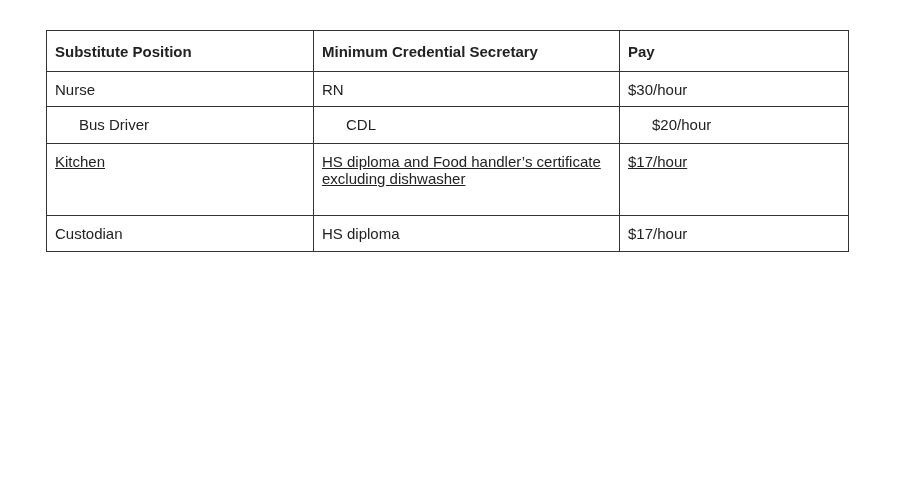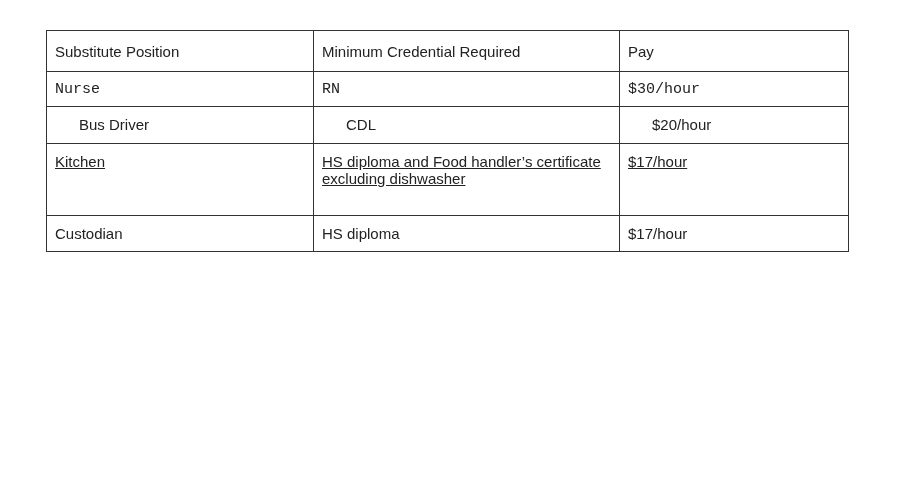--- a/index.html
+++ b/index.html
@@ -2,44 +2,44 @@
 <html><head>
   <meta charset="utf-8">
   <style>
     html, body { margin: 0; padding: 0; background: #ffffff; }
     body { width: 913px; height: 477px; position: relative; overflow: hidden;
            font-family: "Liberation Sans", sans-serif; color: #222; }
     table { position: absolute; left: 46px; top: 30px; border-collapse: collapse;
             width: 802px; table-layout: fixed; }
     td, th { border: 1px solid #333; vertical-align: top; text-align: left;
              padding: 9px 8px 8px 8px; font-size: 15px; line-height: 17px; }
-    th { font-weight: normal; padding-top: 12px; padding-bottom: 11px; }
+    th { font-weight: bold; padding-top: 12px; padding-bottom: 11px; }
     col.c1 { width: 267px; } col.c2 { width: 306px; } col.c3 { width: 229px; }
     tr.r-teacher td { height: 19px; }
-    tr.r-nurse td { height: 17px; font-family: Liberation Mono, monospace; }
+    tr.r-nurse td { height: 17px; }
     tr.r-bus td { height: 19px; padding-left: 32px; }
     tr.r-kitchen td { height: 54px; text-decoration: underline; }
     tr.r-custodian td { height: 18px; }
     tr.r-secretary td { height: 18px; }
     tr.r-para td { height: 108px; }
     .line { display: block; }
   </style>
 </head>
 <body>
 
 <table>
   <colgroup>
       <col class="c1">
       <col class="c2">
       <col class="c3">
     </colgroup>
   <thead>
     <tr>
       <th>Substitute Position</th>
-      <th>Minimum Credential Required</th>
+      <th>Minimum Credential Secretary</th>
       <th>Pay</th>
     </tr>
   </thead>
   <tbody>
     <tr class="r-nurse">
       <td>Nurse</td>
       <td>RN</td>
       <td>$30/hour</td>
     </tr>
     <tr class="r-bus">

